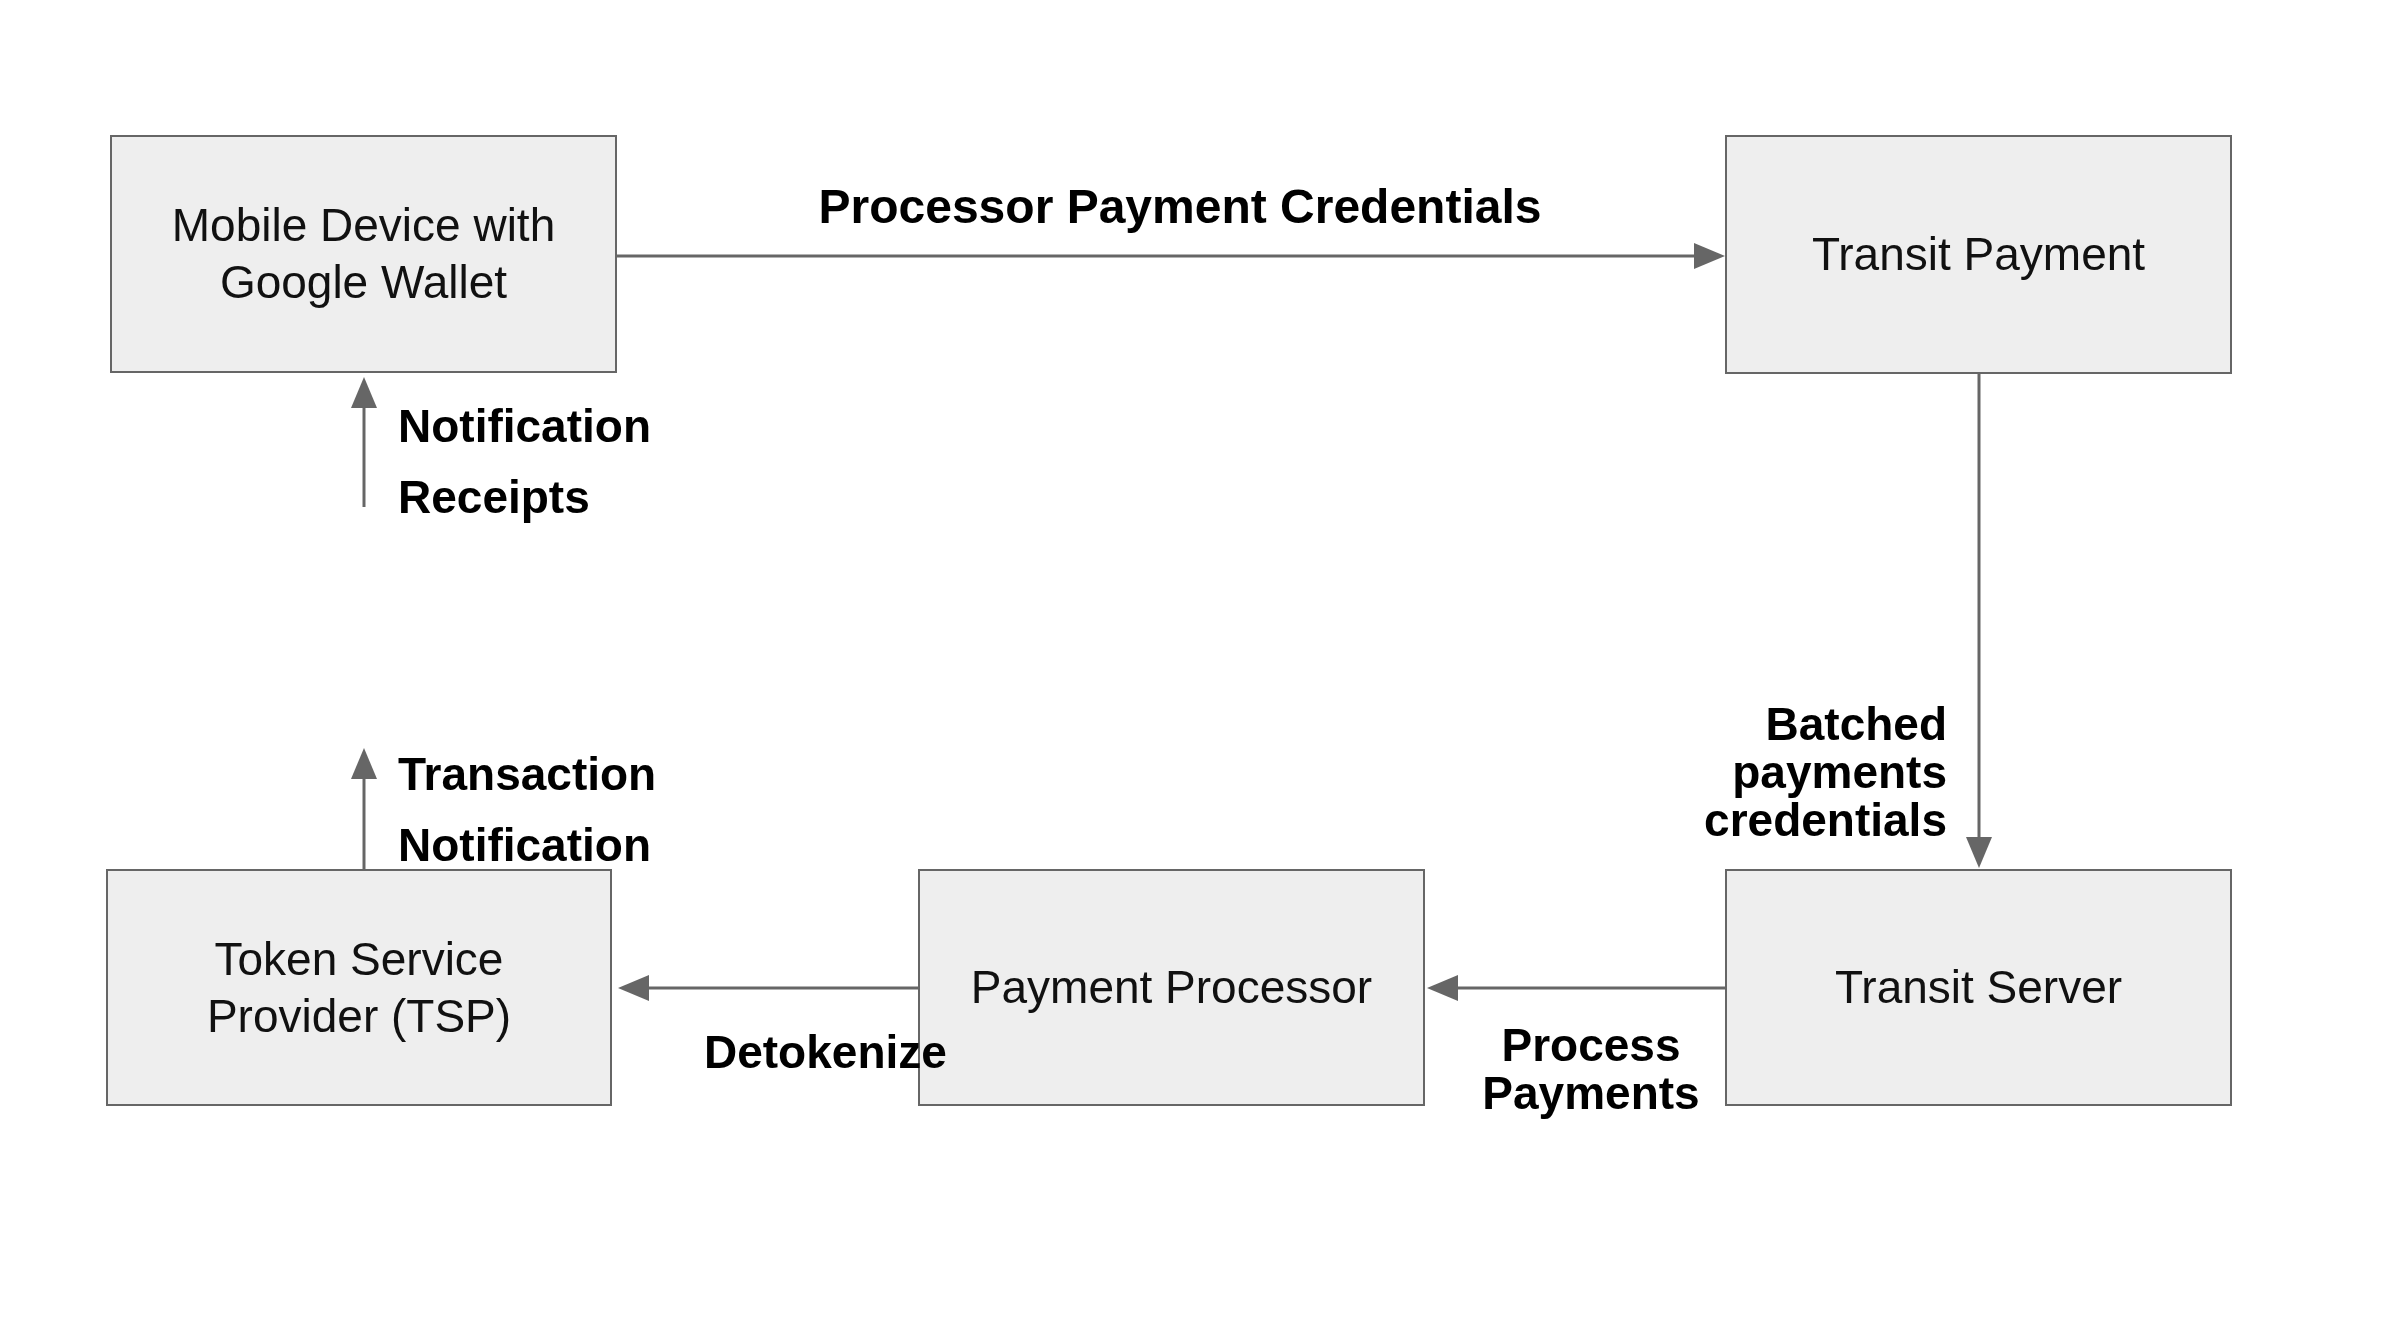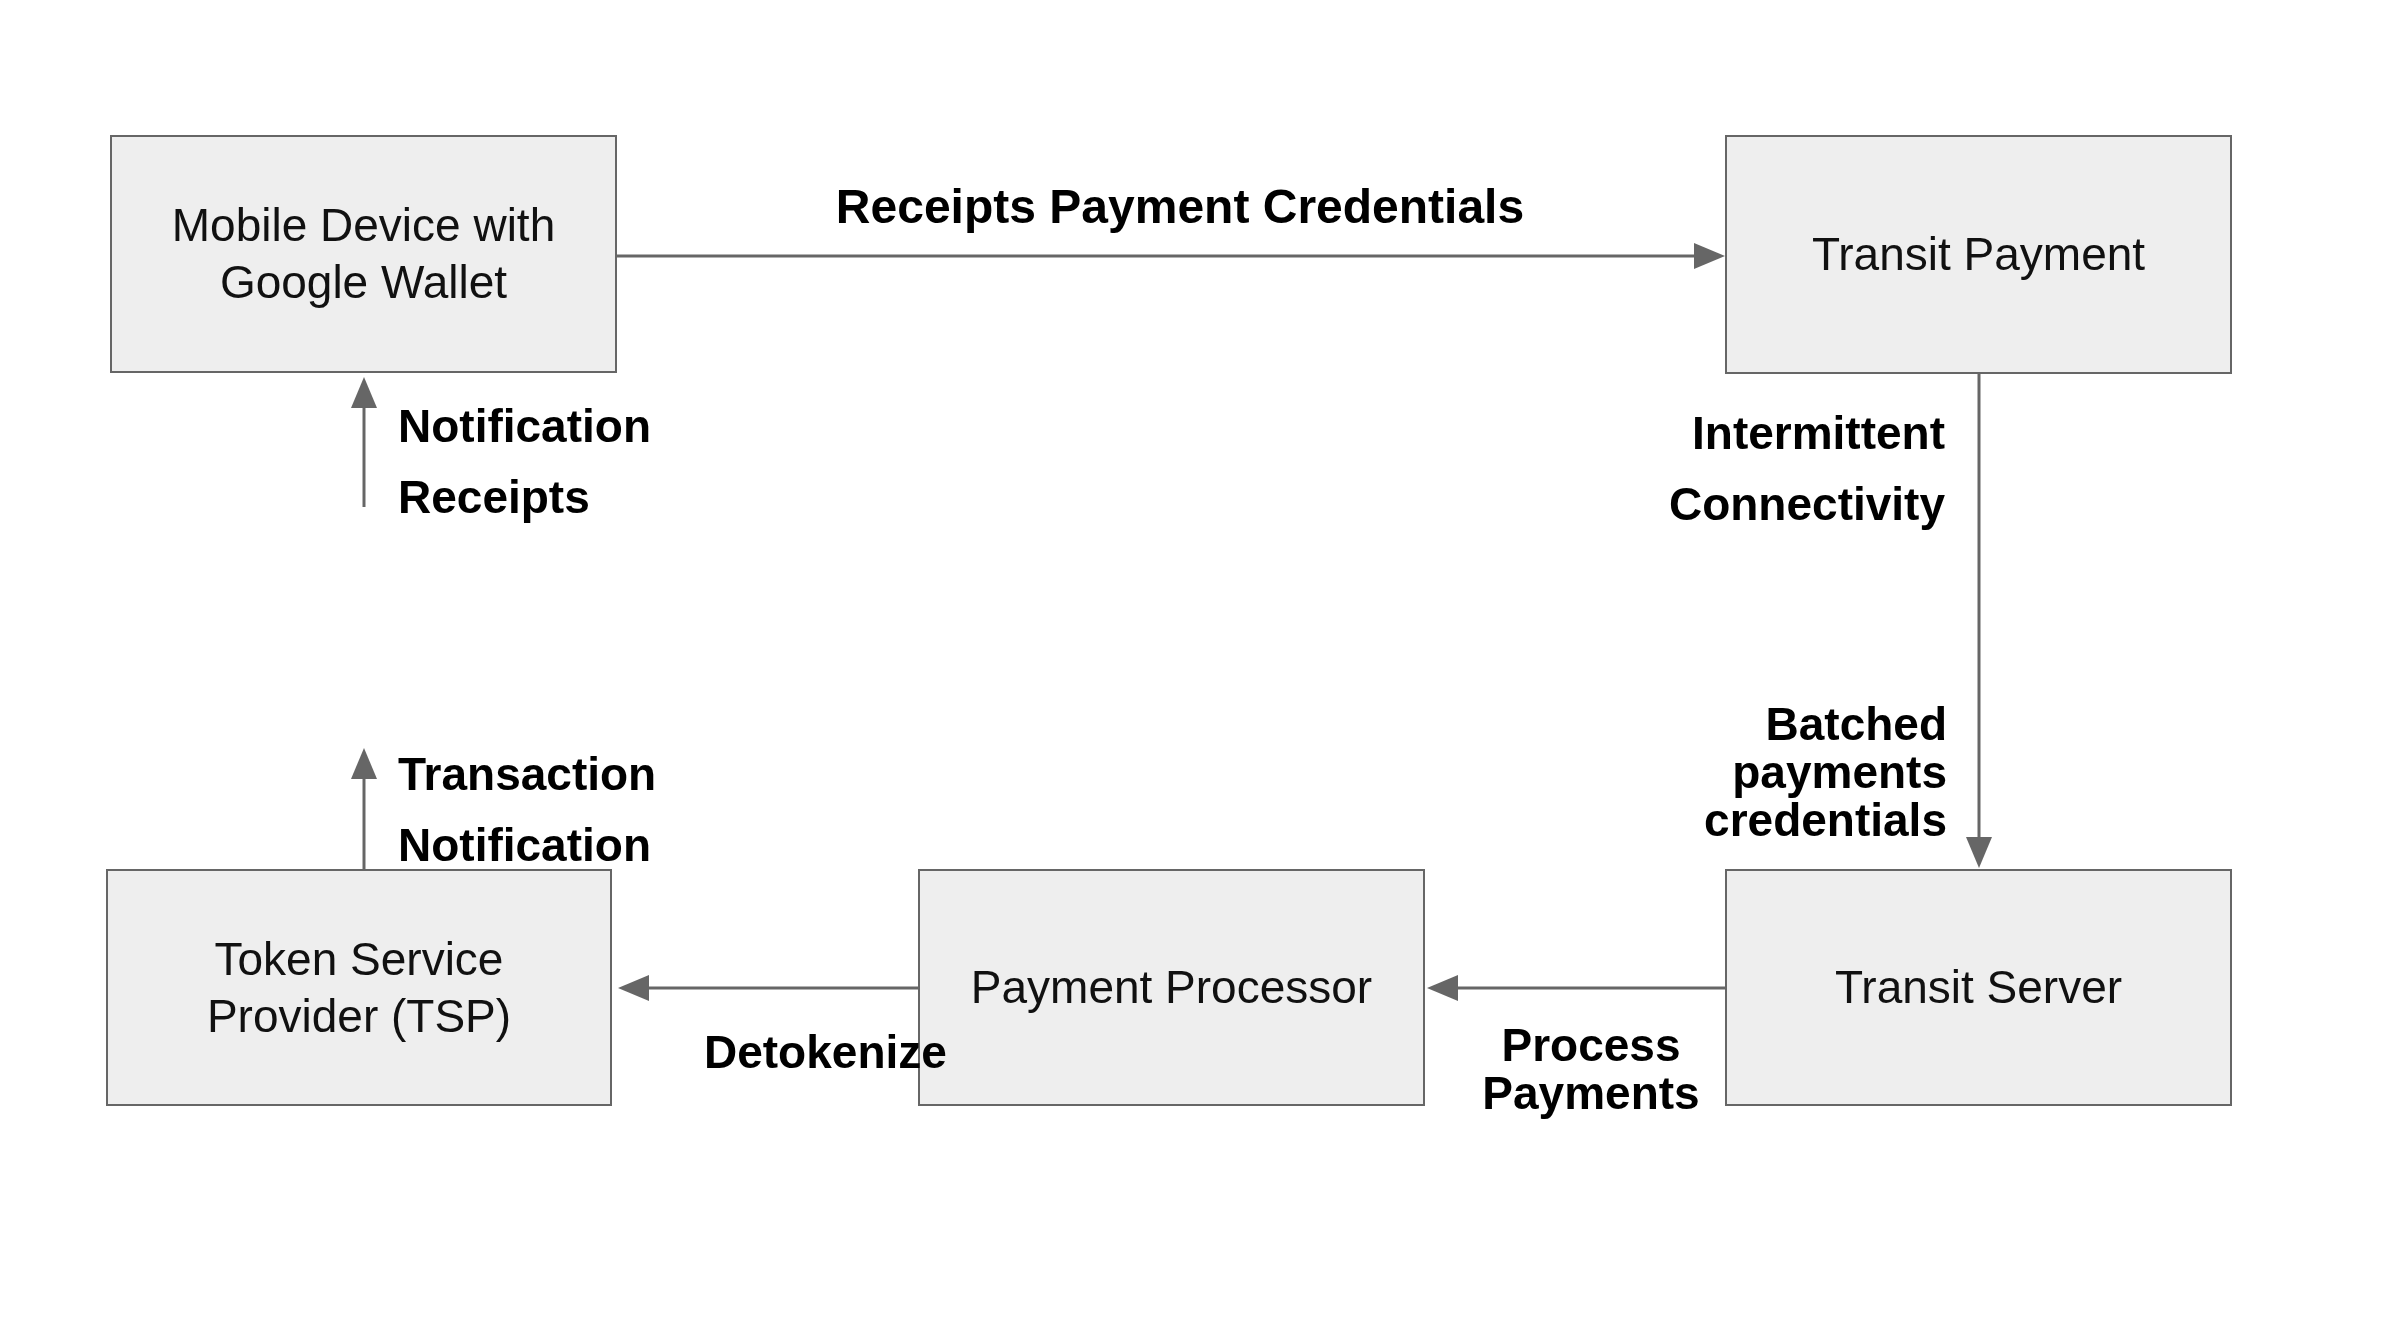--- a/index.html
+++ b/index.html
@@ -107,30 +107,28 @@
   </div>
 
   <div class="node" style="left:1725px; top:869px; width:507px; height:237px;">
     <span>Transit Server</span>
   </div>
 
   <div class="node" style="left:918px; top:869px; width:507px; height:237px;">
     <span>Payment Processor</span>
   </div>
 
-  <div class="edge-label big align-center" style="left:1180px; top:181px;">Receipts Payment Credentials</div>
+  <div class="edge-label big align-center" style="left:1180px; top:181px;">Processor Payment Credentials</div>
 
   <div class="edge-label" style="left:398px; top:391px;">Notification
 Receipts</div>
 
   <div class="edge-label" style="left:398px; top:739px;">Transaction
 Notification</div>
 
-  <div class="edge-label align-right" style="right:444px; top:398px;">Intermittent
-Connectivity</div>
 
   <div class="edge-label align-right tight" style="right:442px; top:700px;">Batched
 payments
 credentials</div>
 
   <div class="edge-label" style="left:664px; top:1017px;margin-left:40px;">Detokenize</div>
 
   <div class="edge-label align-center tight" style="left:1591px; top:1021px; text-align:center;">Process
 Payments</div>
 

